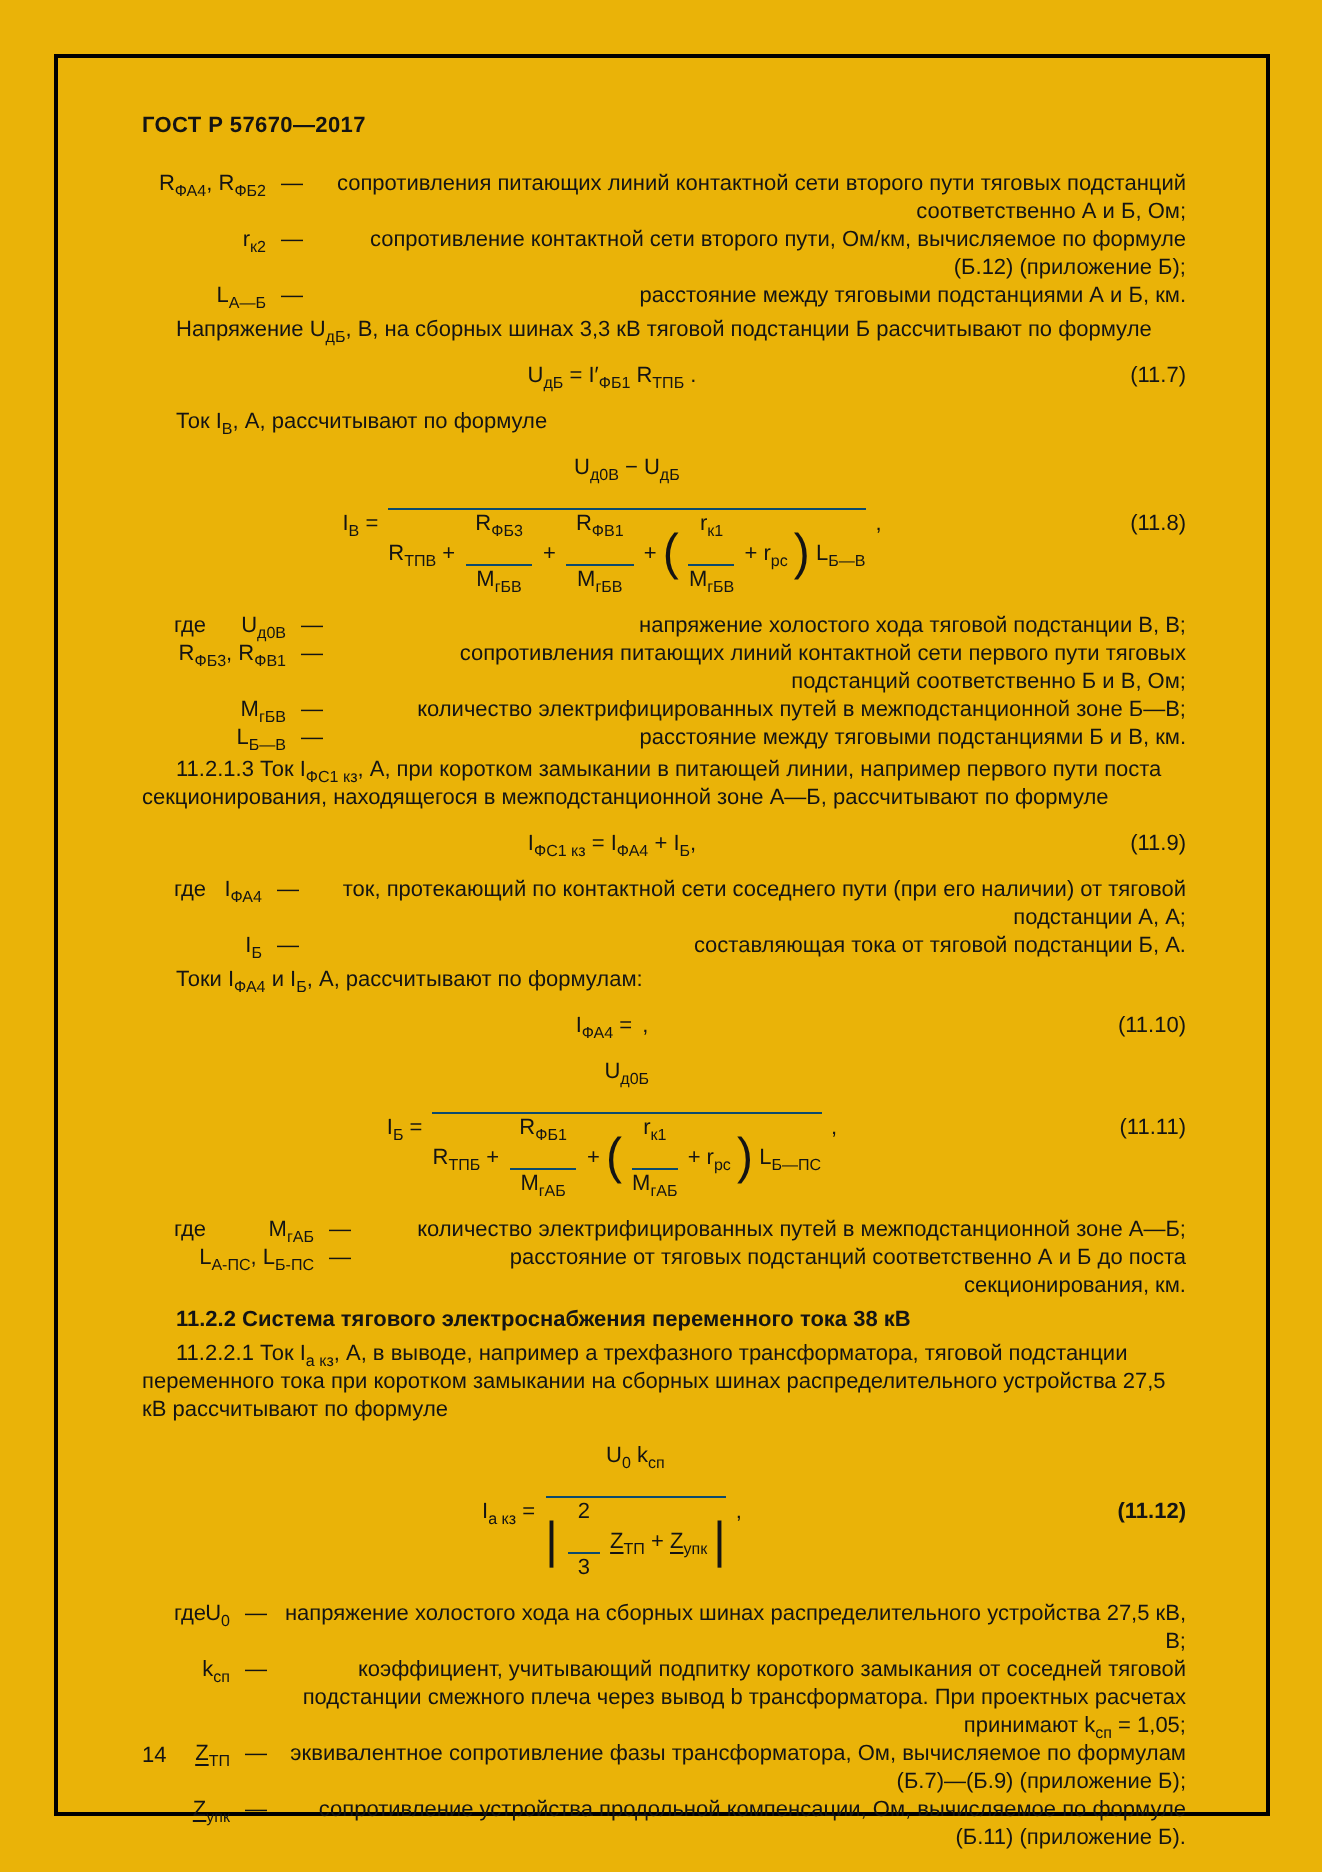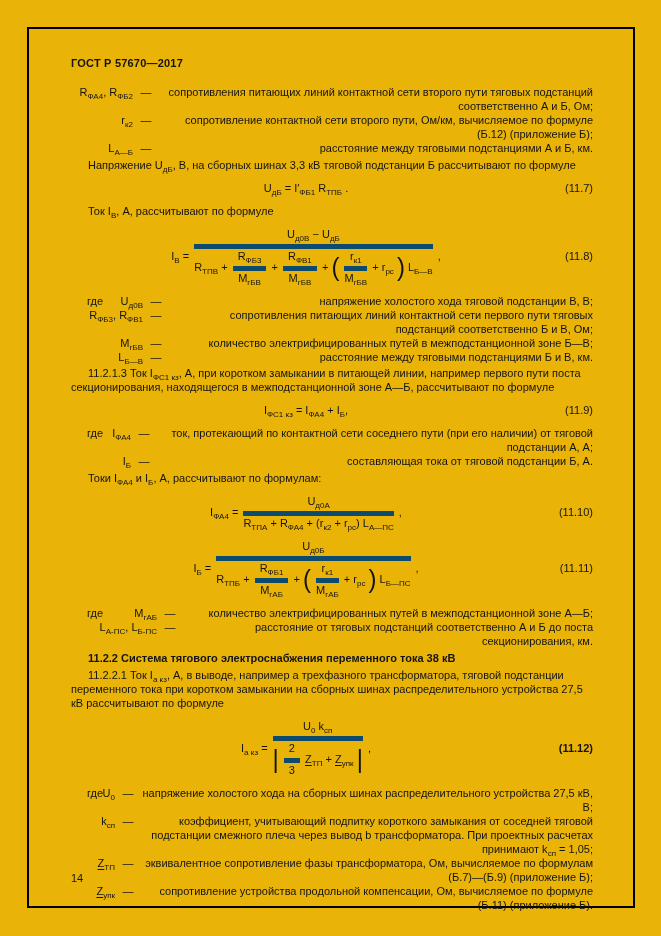--- a/index.html
+++ b/index.html
@@ -19,21 +19,21 @@
   .dash-cell{text-align:center;}
   .desc-cell{text-align:right;}
   
   .para{margin:3px 0;text-indent:17px;}
   .bold{font-weight:bold;}
   
   .formula-row{display:flex;align-items:center;margin:9px 0;}
   .f-center{flex:1;display:flex;justify-content:center;align-items:center;gap:5px;white-space:nowrap;}
   .f-label{flex:0 0 52px;text-align:right;}
   .frac{display:inline-block;vertical-align:middle;text-align:center;}
-  .frac > .num{display:block;border-bottom:5px solid #0c4a6e;padding:0 5px 2px 5px;white-space:nowrap;}
+  .frac > .num{display:block;border-bottom:1px solid #0c4a6e;padding:0 5px 12px 5px;white-space:nowrap;}
   .frac > .den{display:block;padding-top:1px;white-space:nowrap;}
   .den .frac{margin:0 2px;}
   .bigp{font-size:24px;font-weight:300;vertical-align:middle;line-height:1;display:inline-block;transform:scaleY(1.05);}
   sub{font-size:0.73em;line-height:0;}
   u{text-decoration:underline;text-underline-offset:2px;}
   .page-number{position:absolute;left:0;bottom:2px;}
 </style>
 </head>
 <body>
 
@@ -138,24 +138,20 @@
           <div class="dash-cell">—</div>
           <div class="desc-cell">составляющая тока от тяговой подстанции Б, А.</div>
         </div>
       </div>
 
       <p class="para">Токи I<sub>ФА4</sub> и I<sub>Б</sub>, А, рассчитывают по формулам:</p>
 
       <div class="formula-row">
         <div class="f-center">
           <span>I<sub>ФА4</sub> =</span>
-          <span class="frac">
-            <span class="num">U<sub>д0А</sub></span>
-            <span class="den">R<sub>ТПА</sub> + R<sub>ФА4</sub> + (r<sub>к2</sub> + r<sub>рс</sub>) L<sub>А—ПС</sub></span>
-          </span>
           <span>,</span>
         </div>
         <div class="f-label">(11.10)</div>
       </div>
 
       <div class="formula-row">
         <div class="f-center">
           <span>I<sub>Б</sub> =</span>
           <span class="frac">
             <span class="num">U<sub>д0Б</sub></span>

